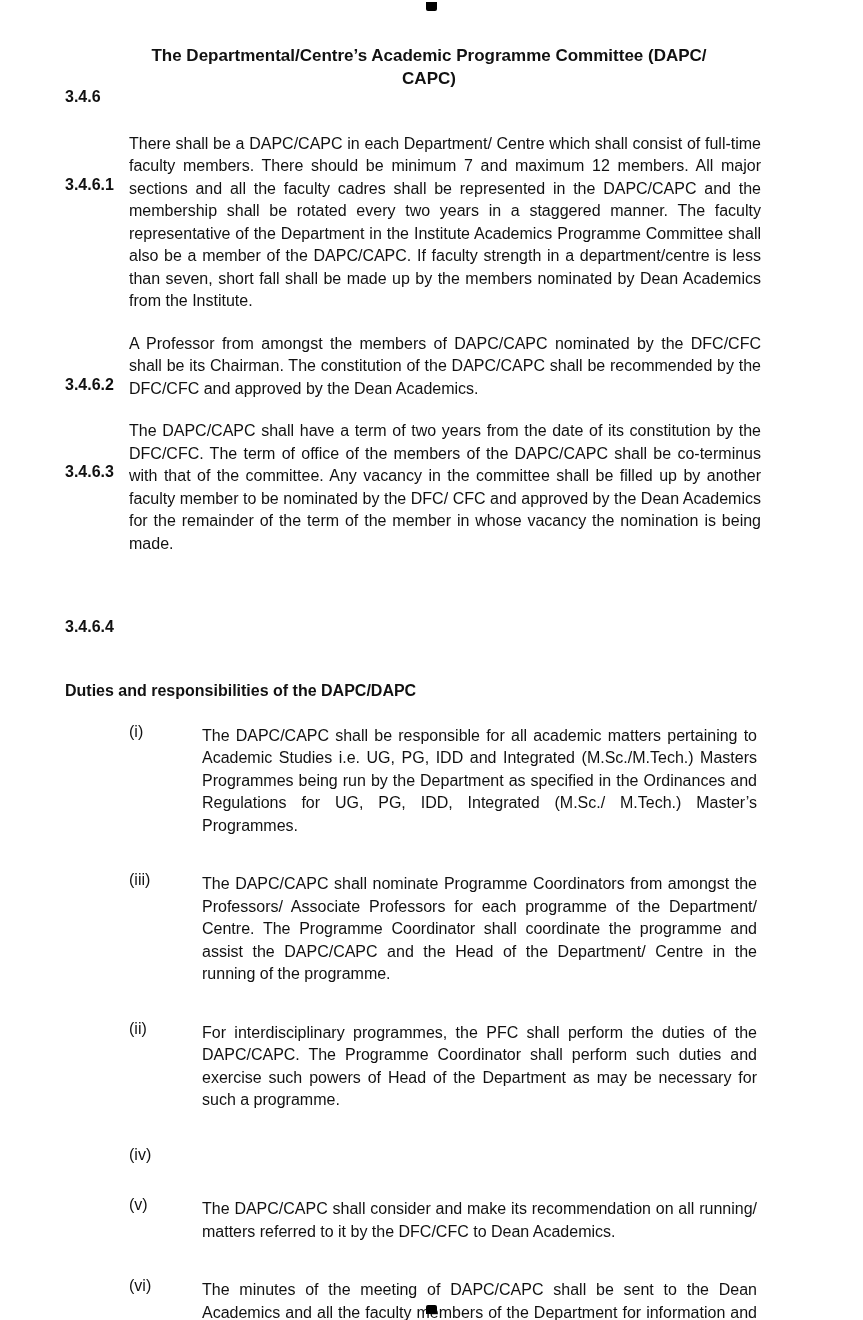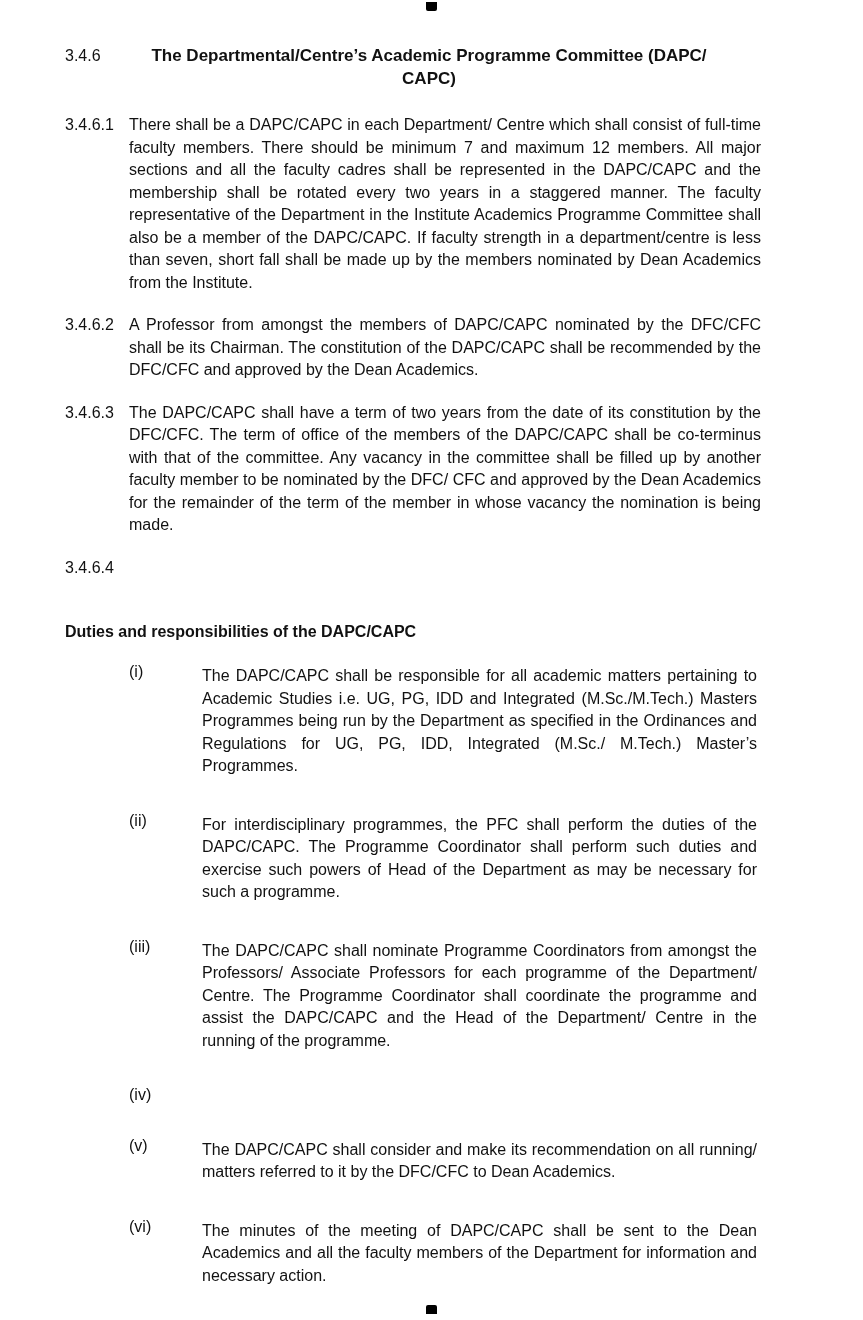--- a/index.html
+++ b/index.html
@@ -20,21 +20,22 @@
     padding: 45px 102px 0 65px;
     overflow: hidden;
   }
   .clause {
     display: flex;
     align-items: flex-start;
     margin: 0 0 20px 0;
   }
   .clause .num {
     flex: 0 0 64px;
-    font-weight: normal;
+    font-weight: bold;
+    margin-top: 41px;
   }
   .clause .body {
     flex: 1;
     margin: 0;
     text-align: justify;
   }
   .clause.heading .body {
     font-weight: bold;
     text-align: center;
     max-width: 600px;
@@ -105,38 +106,38 @@
     <p class="body">A Professor from amongst the members of DAPC/CAPC nominated by the DFC/CFC shall be its Chairman. The constitution of the DAPC/CAPC shall be recommended by the DFC/CFC and approved by the Dean Academics.</p>
   </div>
 
   <div class="clause">
     <span class="num">3.4.6.3</span>
     <p class="body">The DAPC/CAPC shall have a term of two years from the date of its constitution by the DFC/CFC. The term of office of the members of the DAPC/CAPC shall be co-terminus with that of the committee. Any vacancy in the committee shall be filled up by another faculty member to be nominated by the DFC/ CFC and approved by the Dean Academics for the remainder of the term of the member in whose vacancy the nomination is being made.</p>
   </div>
 
   <div class="clause subheading">
     <span class="num">3.4.6.4</span>
-    <p class="body">Duties and responsibilities of the DAPC/CAPC</p>
+    <p class="body">Duties and responsibilities of the DAPC/DAPC</p>
   </div>
 
   <div class="duties">
 
     <div class="duty">
       <span class="marker">(i)</span>
       <p class="text">The DAPC/CAPC shall be responsible for all academic matters pertaining to Academic Studies i.e. UG, PG, IDD and Integrated (M.Sc./M.Tech.) Masters Programmes being run by the Department as specified in the Ordinances and Regulations for UG, PG, IDD, Integrated (M.Sc./ M.Tech.) Master’s Programmes.</p>
     </div>
 
     <div class="duty">
-      <span class="marker">(ii)</span>
-      <p class="text">For interdisciplinary programmes, the PFC shall perform the duties of the DAPC/CAPC. The Programme Coordinator shall perform such duties and exercise such powers of Head of the Department as may be necessary for such a programme.</p>
+      <span class="marker">(iii)</span>
+      <p class="text">The DAPC/CAPC shall nominate Programme Coordinators from amongst the Professors/ Associate Professors for each programme of the Department/ Centre. The Programme Coordinator shall coordinate the programme and assist the DAPC/CAPC and the Head of the Department/ Centre in the running of the programme.</p>
     </div>
 
     <div class="duty">
-      <span class="marker">(iii)</span>
-      <p class="text">The DAPC/CAPC shall nominate Programme Coordinators from amongst the Professors/ Associate Professors for each programme of the Department/ Centre. The Programme Coordinator shall coordinate the programme and assist the DAPC/CAPC and the Head of the Department/ Centre in the running of the programme.</p>
+      <span class="marker">(ii)</span>
+      <p class="text">For interdisciplinary programmes, the PFC shall perform the duties of the DAPC/CAPC. The Programme Coordinator shall perform such duties and exercise such powers of Head of the Department as may be necessary for such a programme.</p>
     </div>
 
     <div class="duty">
       <span class="marker">(iv)</span>
     </div>
 
     <div class="duty">
       <span class="marker">(v)</span>
       <p class="text">The DAPC/CAPC shall consider and make its recommendation on all running/ matters referred to it by the DFC/CFC to Dean Academics.</p>
     </div>

